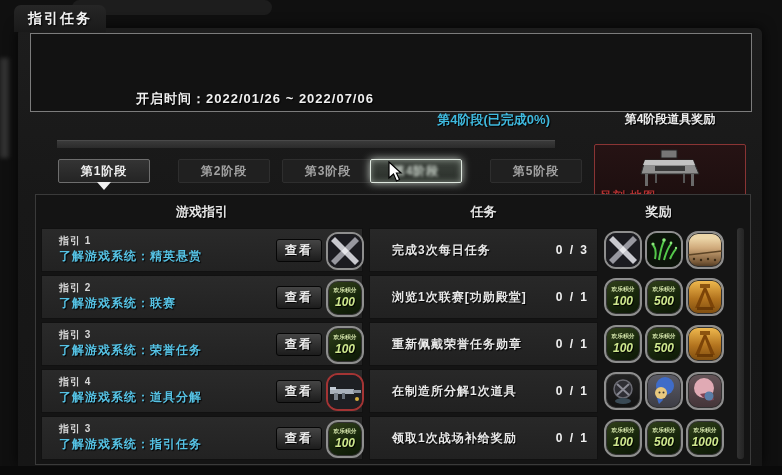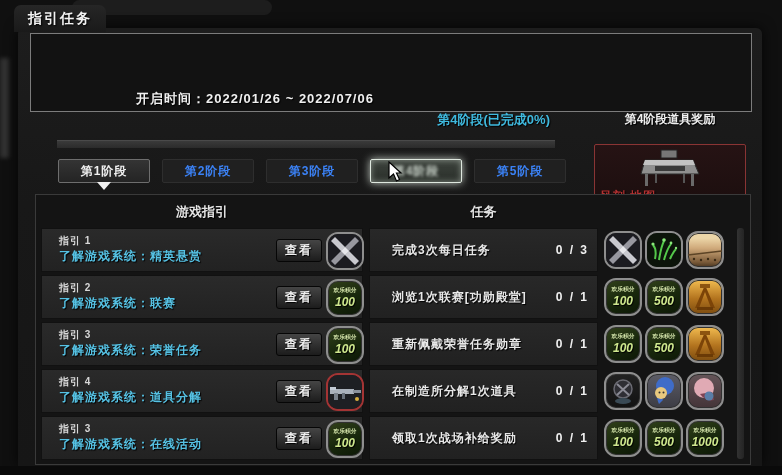--- a/index.html
+++ b/index.html
@@ -40,21 +40,21 @@
     text-align:center; font-size:12px; color:#f0f0f0; text-shadow:1px 1px 1px #000; }
   .stage-reward-box { position:absolute; left:594px; top:144px; width:152px; height:65px;
     border:1px solid #8a3434; border-radius:2px;
     background:linear-gradient(#261314,#1b0e0e); }
   .stage-reward-item { position:absolute; left:36px; top:3px; }
   .stage-reward-name { position:absolute; left:5px; bottom:3px; font-size:12px;
     color:#b53232; letter-spacing:1px; text-shadow:1px 1px 1px #000; }
 
   .tab { position:absolute; top:159px; width:92px; height:24px; border-radius:2px;
     display:flex; align-items:center; justify-content:center; font-size:12px; letter-spacing:1px; }
-  .tab.dim { background:#202020; border:1px solid #2e2e2e; color:#3b82f6; }
+  .tab.dim { background:#202020; border:1px solid #2e2e2e; color:#a3a3a3;margin-left:16px; }
   .tab.active { background:linear-gradient(#343434,#242424); border:1px solid #6e6e6e; color:#f0f0f0; }
   .tab.hover { background:linear-gradient(#3c423c,#2a2f2a); border:1px solid #dfe8df;
     box-shadow:0 0 8px rgba(235,245,235,.8), inset 0 0 6px rgba(220,230,220,.5); color:#c9d2c9; }
   .tab.hover .tab-text { filter:blur(1.6px); }
   .tab-marker { position:absolute; left:97px; top:182px; width:0; height:0;
     border-left:7px solid transparent; border-right:7px solid transparent; border-top:8px solid #f0f0f0; }
 
   .cursor { position:absolute; left:388px; top:161px; z-index:50; }
 
   .table-panel { position:absolute; left:35px; top:194px; width:716px; height:271px;
@@ -156,20 +156,21 @@
 </div>
 <div class="tab-marker"></div>
 
 <svg class="cursor" width="16" height="22" viewBox="0 0 16 22">
   <polygon points="1,1 1,17 5.5,13 8.5,20 11.5,18.5 8.5,12 13,12" fill="#fff" stroke="#000" stroke-width="1.2"></polygon>
 </svg>
 
 <div class="table-panel">
   <div class="thead h-task">任务</div>
   <div class="thead h-guide">游戏指引</div>
+  <div class="thead h-reward">奖励</div>
 
   <div class="rows">
 
     <div class="trow">
       <div class="gcell">
         <div class="gno">指引 1</div>
         <div class="gtitle">了解游戏系统：精英悬赏</div>
         <button class="viewbtn">查看</button>
         <div class="gicon-slot ricon ic-dark">
           <svg width="34" height="34" viewBox="0 0 34 34">
@@ -325,21 +326,21 @@
             <path d="M12 20 Q18 28 26 26 L24 18 Z" fill="#7e4454"></path>
             <circle cx="21" cy="22" r="4.5" fill="#5a7ea8"></circle>
           </svg>
         </div>
       </div>
     </div>
 
     <div class="trow">
       <div class="gcell">
         <div class="gno">指引 3</div>
-        <div class="gtitle">了解游戏系统：在线活动</div>
+        <div class="gtitle">了解游戏系统：指引任务</div>
         <button class="viewbtn">查看</button>
         <div class="gicon-slot ricon ic-points">
           <span class="plab">欢乐积分</span>
           <span class="pval">100</span>
         </div>
       </div>
       <div class="tcell">
         <span class="ttask">领取1次战场补给奖励</span>
         <span class="tcount">0 / 1</span>
       </div>

